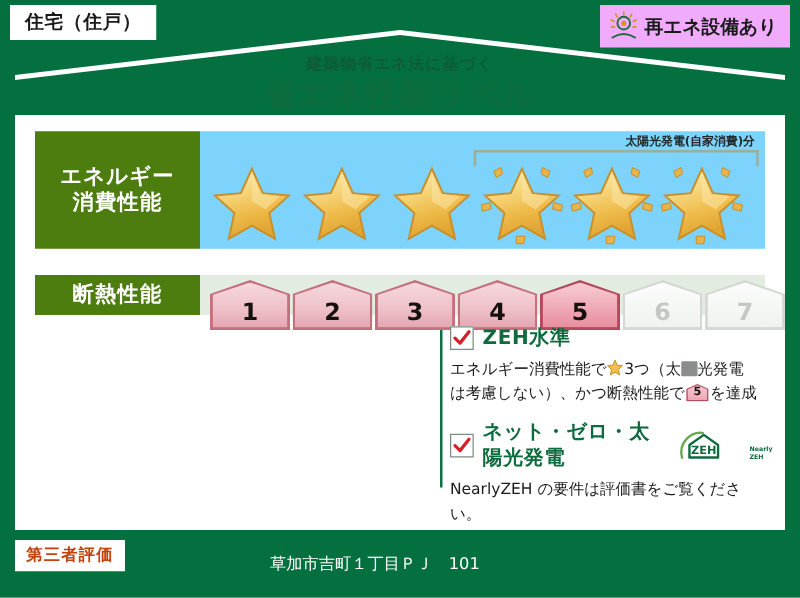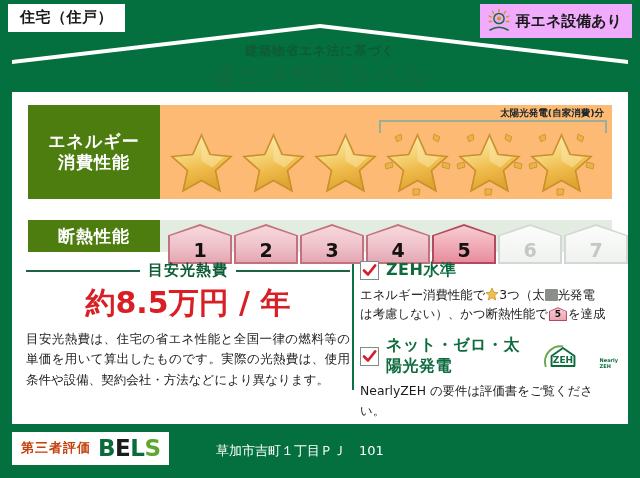--- a/index.html
+++ b/index.html
@@ -52,21 +52,21 @@
   .perf-row{position:absolute;display:flex;align-items:stretch;}
   .row-energy{left:16px;top:13px;width:584px;height:94px;}
   .row-insul{left:16px;top:128px;width:584px;height:32px;}
 
   .row-label{
     background:#4d7c0f;color:#ffffff;font-weight:bold;
     display:flex;flex-direction:column;align-items:center;justify-content:center;
     flex:0 0 132px;font-size:17px;line-height:1.22;letter-spacing:1px;
   }
   .row-label span{display:block;}
-  .row-body{flex:1 1 auto;background:#fdba74;position:relative;}
+  .row-body{flex:1 1 auto;background:#7dd3fc;position:relative;}
   .row-insul .row-body{background:#e3ece0;}
 
   
   .stars{position:absolute;left:6px;bottom:2px;display:flex;align-items:flex-end;gap:1px;}
   .star-cell{position:relative;width:71px;height:70px;}
   .star-cell svg{position:absolute;left:0;top:0;}
 
   .solar-note{
     position:absolute;right:8px;top:2px;font-size:9.5px;font-weight:bold;color:#20282a;
     white-space:nowrap;
@@ -324,29 +324,20 @@
             <span class="house-in"></span>
             <span class="num">7</span>
           </span>
         </div>
       </div>
     </div>
 
     <div class="lower">
       <div class="vdiv"></div>
 
-      <div class="col-left">
-        <div class="cost-head">
-          <span class="ln"></span>
-          <span class="tx">目安光熱費</span>
-          <span class="ln"></span>
-        </div>
-        <div class="cost-val">約8.5万円 / 年</div>
-        <div class="cost-desc">目安光熱費は、住宅の省エネ性能と全国一律の燃料等の単価を用いて算出したものです。実際の光熱費は、使用条件や設備、契約会社・方法などにより異なります。</div>
-      </div>
 
       <div class="col-right">
 
         <div class="chk-row">
           <span class="chk">
             <svg viewBox="0 0 15 15" width="15" height="15">
               <path d="M2 7.5 L6 11.5 L13.2 2.4" fill="none" stroke="#d3202a" stroke-width="2.6" stroke-linecap="round" stroke-linejoin="round"></path>
             </svg>
           </span>
           <span class="chk-title">ZEH水準</span>
@@ -379,18 +370,17 @@
         </div>
         <div class="zeh-desc">NearlyZEH の要件は評価書をご覧ください。</div>
 
       </div>
     </div>
   </div>
 
   <div class="bottom">
     <div class="bels-box">
       <span class="bels-jp">第三者評価</span>
-      <span class="bels-en"><span class="b1">B</span><span class="b2">E</span><span class="b3">L</span><span class="b4">S</span></span>
     </div>
     <div class="addr">草加市吉町１丁目ＰＪ　101</div>
   </div>
 
 </div>
 
 </body></html>

